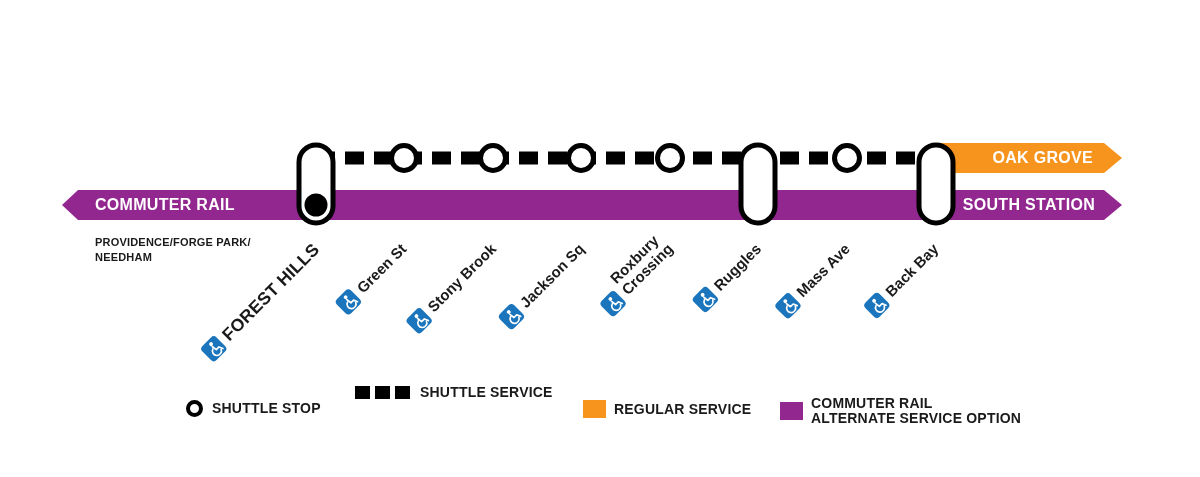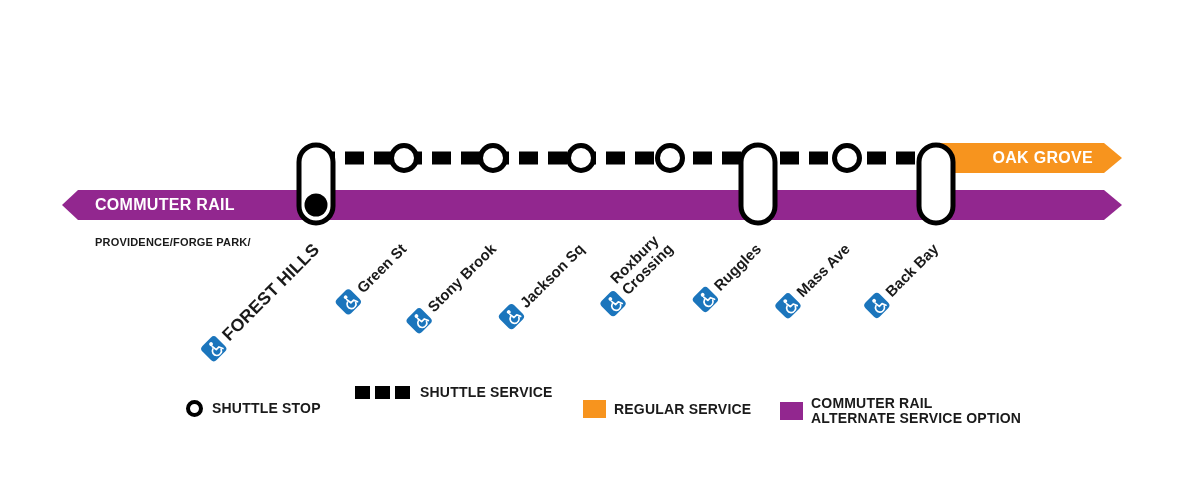--- a/index.html
+++ b/index.html
@@ -51,24 +51,26 @@
 </style>
 </head>
 <body>
 
 <div id="stage">
 
   <div class="band band-purple"></div>
   <div class="band band-orange"></div>
 
   <div class="band-label lbl-commuter">COMMUTER RAIL</div>
+  <div class="band-label lbl-south">SOUTH STATION</div>
   <div class="band-label lbl-oak">OAK GROVE</div>
 
   <div class="sub-label">
     <div>PROVIDENCE/FORGE PARK/</div>
+    <div>NEEDHAM</div>
   </div>
 
   <svg id="line-svg" width="1200" height="477">
       <line x1="316" y1="158" x2="936" y2="158" stroke="#000000" stroke-width="13" stroke-dasharray="19 10"></line>
       <rect x="299" y="145" width="34" height="78" rx="17" fill="#fff" stroke="#000000" stroke-width="5"></rect>
       <circle cx="316" cy="205" r="11.5" fill="#000000"></circle>
       <circle cx="404" cy="158" r="12.5" fill="#fff" stroke="#000000" stroke-width="5"></circle>
       <circle cx="493" cy="158" r="12.5" fill="#fff" stroke="#000000" stroke-width="5"></circle>
       <circle cx="581" cy="158" r="12.5" fill="#fff" stroke="#000000" stroke-width="5"></circle>
       <circle cx="670" cy="158" r="12.5" fill="#fff" stroke="#000000" stroke-width="5"></circle>

